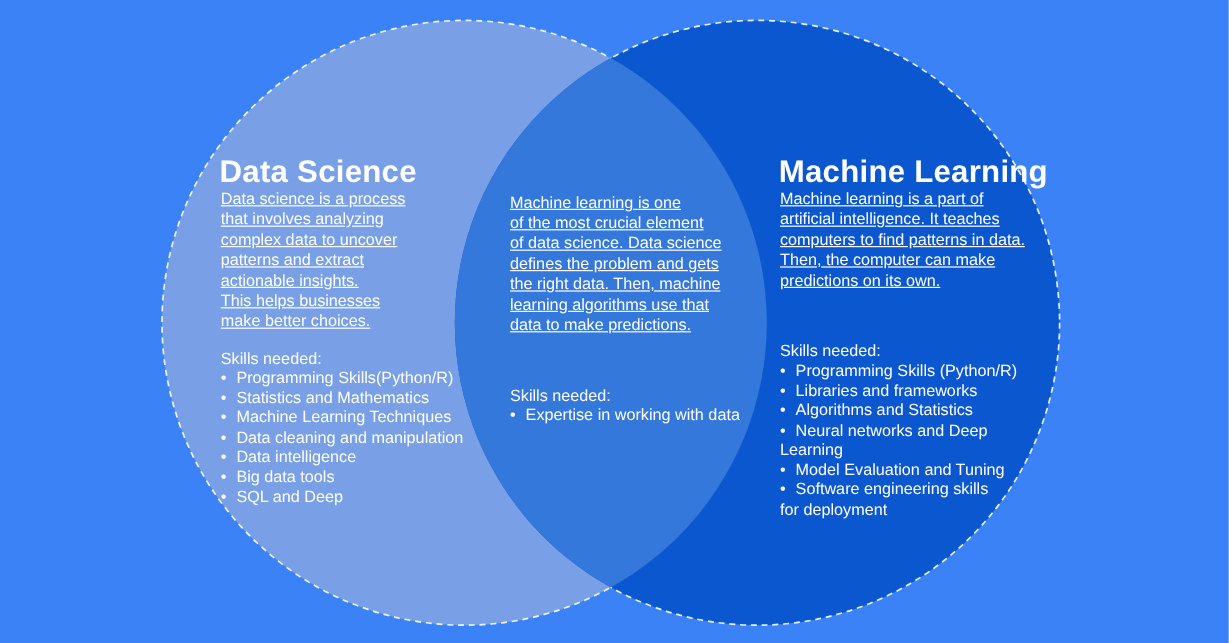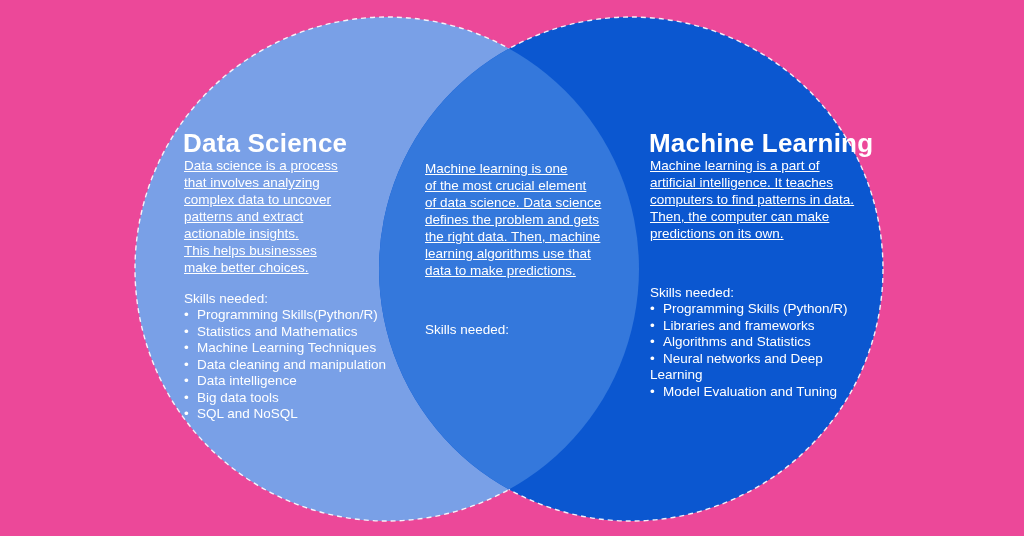--- a/index.html
+++ b/index.html
@@ -47,21 +47,21 @@
     line-height: 16.5px;
   }
   .bullet-item .bullet-glyph {
     display: inline-block;
     width: 13px;
   }
 </style>
 </head>
 <body>
 
-<div class="stage" style="background: #ec4899;">
+<div class="stage" style="background: #3b82f6;">
 
   <svg class="venn-svg" viewBox="0 0 1024 536">
     <defs>
       <clipPath id="clip-left-circle">
         <circle cx="387" cy="269" r="252"></circle>
       </clipPath>
       <mask id="mask-not-right">
         <rect x="0" y="0" width="1024" height="536" fill="#ffffff"></rect>
         <circle cx="631" cy="269" r="252" fill="#000000"></circle>
       </mask>
@@ -93,48 +93,51 @@
 
   <div class="skills-header text-block" style="left:184px; top:290px; width:250px;">Skills needed:</div>
 
   <div class="skills-list text-block" style="left:184px; top:307px; width:252px;">
       <div class="bullet-item"><span class="bullet-glyph">•</span><span>Programming Skills(Python/R)</span></div>
       <div class="bullet-item"><span class="bullet-glyph">•</span><span>Statistics and Mathematics</span></div>
       <div class="bullet-item"><span class="bullet-glyph">•</span><span>Machine Learning Techniques</span></div>
       <div class="bullet-item"><span class="bullet-glyph">•</span><span>Data cleaning and manipulation</span></div>
       <div class="bullet-item"><span class="bullet-glyph">•</span><span>Data intelligence</span></div>
       <div class="bullet-item"><span class="bullet-glyph">•</span><span>Big data tools</span></div>
-      <div class="bullet-item"><span class="bullet-glyph">•</span><span>SQL and NoSQL</span></div>
+      <div class="bullet-item"><span class="bullet-glyph">•</span><span>SQL and Deep</span></div>
     </div>
 
   <p class="description text-block" style="left:425px; top:160px; width:230px;">Machine learning is one
 of the most crucial element
 of data science. Data science
 defines the problem and gets
 the right data. Then, machine
 learning algorithms use that
 data to make predictions.</p>
 
   <div class="skills-header text-block" style="left:425px; top:321px; width:230px;">Skills needed:</div>
 
   <div class="skills-list text-block" style="left:425px; top:338px; width:232px;">
+      <div class="bullet-item"><span class="bullet-glyph">•</span><span>Expertise in working with data</span></div>
     </div>
 
   <h1 class="circle-title text-block" style="left:649px; top:128px; width:260px;">Machine Learning</h1>
 
   <p class="description text-block" style="left:650px; top:157px; width:260px;">Machine learning is a part of
 artificial intelligence. It teaches
 computers to find patterns in data.
 Then, the computer can make
 predictions on its own.</p>
 
   <div class="skills-header text-block" style="left:650px; top:284px; width:260px;">Skills needed:</div>
 
   <div class="skills-list text-block" style="left:650px; top:301px; width:260px;">
       <div class="bullet-item"><span class="bullet-glyph">•</span><span>Programming Skills (Python/R)</span></div>
       <div class="bullet-item"><span class="bullet-glyph">•</span><span>Libraries and frameworks</span></div>
       <div class="bullet-item"><span class="bullet-glyph">•</span><span>Algorithms and Statistics</span></div>
       <div class="bullet-item"><span class="bullet-glyph">•</span><span>Neural networks and Deep
 Learning</span></div>
       <div class="bullet-item"><span class="bullet-glyph">•</span><span>Model Evaluation and Tuning</span></div>
+      <div class="bullet-item"><span class="bullet-glyph">•</span><span>Software engineering skills
+for deployment</span></div>
     </div>
 
 </div>
 
 </body></html>

